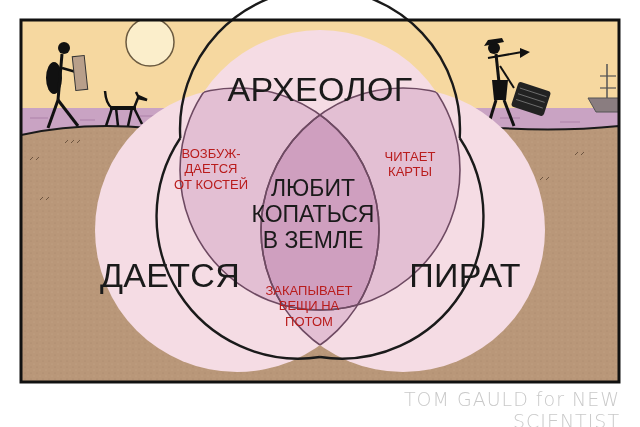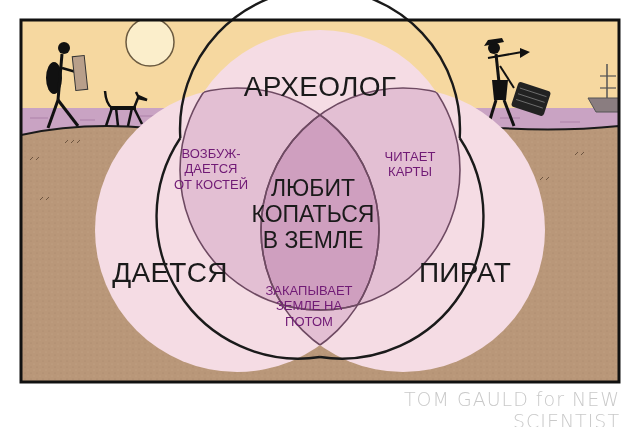--- a/index.html
+++ b/index.html
@@ -1,21 +1,21 @@
 <!DOCTYPE html>
 <html><head>
 <meta charset="utf-8">
 <style>
   html, body { margin:0; padding:0; background:#ffffff; }
   body { width:640px; height:427px; position:relative; overflow:hidden; font-family:"Liberation Sans", sans-serif; }
   .canvas { position:absolute; left:0; top:0; width:640px; height:427px; }
   .label { position:absolute; text-align:center; color:#1a1a1a; line-height:1.05; white-space:pre-line; }
-  .big { font-size:28px; letter-spacing:0.3px; }
+  .big { font-size:34px; letter-spacing:0.3px; }
   .mid { font-size:23px; line-height:1.12; }
-  .small { font-size:13px; line-height:1.18; color:#701a75; }
+  .small { font-size:13px; line-height:1.18; color:#b91c1c; }
   .credit { position:absolute; left:360px; top:388px; width:260px; text-align:right; font-size:19px; color:#c9c9c9; letter-spacing:1px; font-family:"DejaVu Sans", sans-serif; font-weight:300; }
 </style>
 </head>
 <body>
 
 <svg class="canvas" viewBox="0 0 640 427" width="640" height="427" xmlns="http://www.w3.org/2000/svg">
   <defs>
     <clipPath id="panelClip">
         <rect x="21" y="20" width="598" height="362"></rect>
       </clipPath>
@@ -155,19 +155,19 @@
 <div class="label big" style="left:220px;top:72px;width:200px;">АРХЕОЛОГ</div>
 <div class="label big" style="left:100px;top:258px;width:140px;">ДАЕТСЯ</div>
 <div class="label big" style="left:405px;top:258px;width:120px;">ПИРАТ</div>
 
 <div class="label small" style="left:166px;top:146px;width:90px;">ВОЗБУЖ-
 ДАЕТСЯ
 ОТ КОСТЕЙ</div>
 <div class="label small" style="left:370px;top:149px;width:80px;">ЧИТАЕТ
 КАРТЫ</div>
 <div class="label small" style="left:254px;top:283px;width:110px;">ЗАКАПЫВАЕТ
-ЗЕМЛЕ НА
+ВЕЩИ НА
 ПОТОМ</div>
 <div class="label mid" style="left:233px;top:176px;width:160px;">ЛЮБИТ
 КОПАТЬСЯ
 В ЗЕМЛЕ</div>
 
 <div class="credit">TOM GAULD for NEW SCIENTIST</div>
 
 </body></html>

